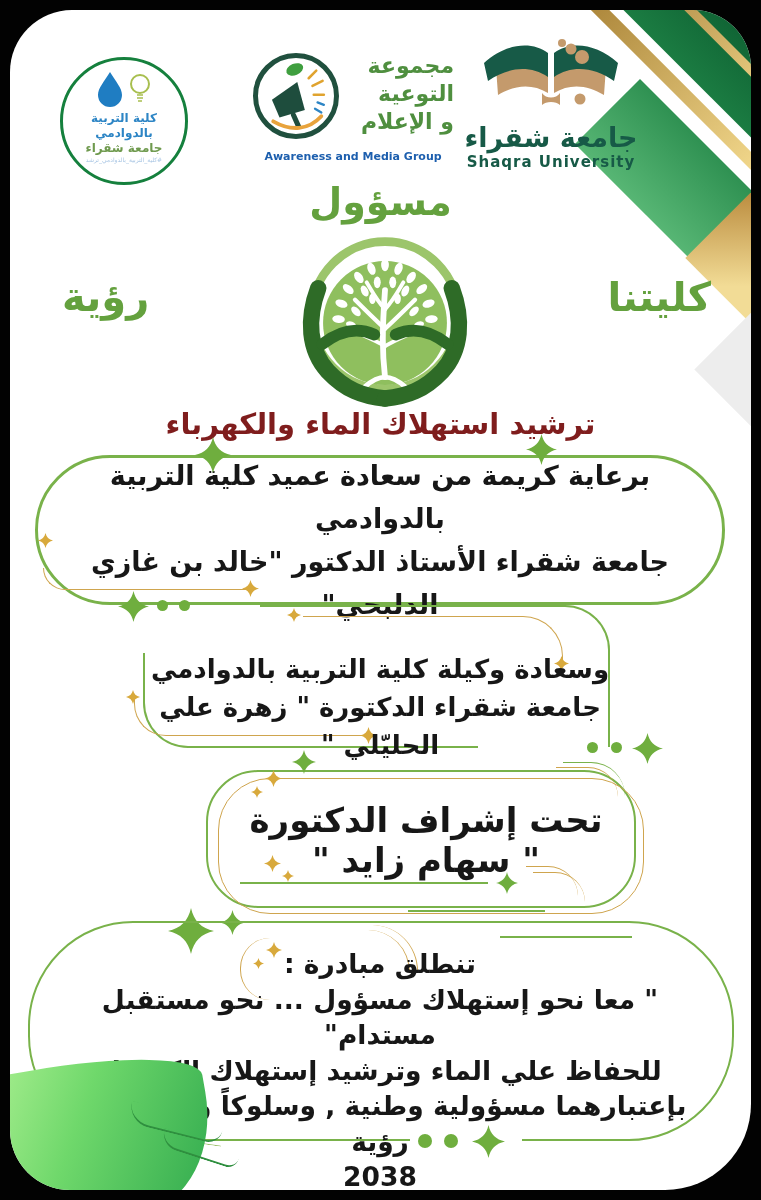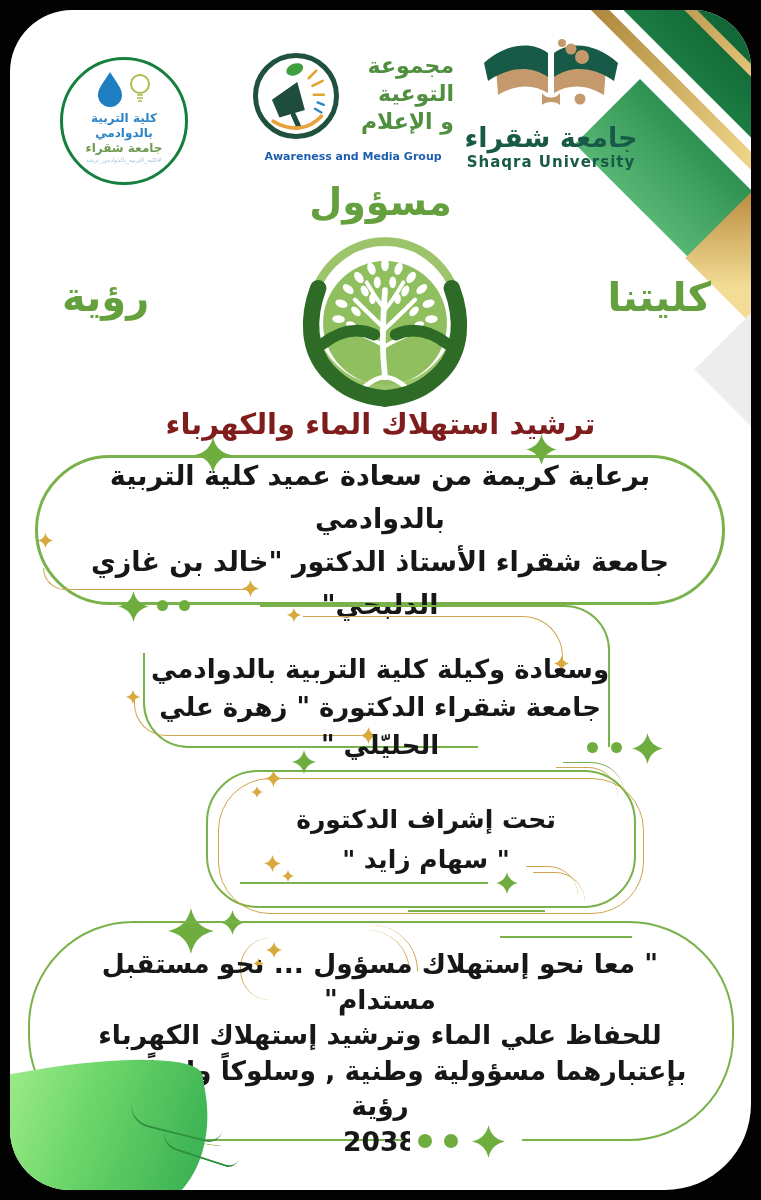--- a/index.html
+++ b/index.html
@@ -43,21 +43,21 @@
   .subtitle{position:absolute;left:0;top:397px;width:741px;text-align:center;color:#7f1d1d;
             font-weight:bold;font-size:29px;}
   
   .btext{position:absolute;text-align:center;color:#171717;font-weight:bold;}
   .box1{position:absolute;left:25px;top:445px;width:690px;height:150px;border:3px solid #79b24a;border-radius:75px;box-sizing:border-box;}
   .box1-text{left:45px;top:444px;width:650px;font-size:27px;line-height:43px;}
   .frame-line{position:absolute;box-sizing:border-box;}
   .box2-text{left:120px;top:640px;width:500px;font-size:26px;line-height:38px;}
   .box3-green{position:absolute;left:196px;top:760px;width:430px;height:138px;border:2px solid #79b24a;border-radius:52px;box-sizing:border-box;}
   .box3-gold{position:absolute;left:208px;top:768px;width:426px;height:136px;border:1.5px solid #cfa54e;border-radius:52px;box-sizing:border-box;}
-  .box3-text{left:210px;top:790px;width:412px;font-size:25px;line-height:40px;}
+  .box3-text{left:210px;top:790px;width:412px;font-size:34px;line-height:40px;}
   .box4{position:absolute;left:18px;top:911px;width:706px;height:220px;border:2px solid #79b24a;border-radius:105px;box-sizing:border-box;}
   .box4-text{left:40px;top:936px;width:660px;font-size:26.5px;line-height:35.5px;}
   .gapmask{position:absolute;left:400px;top:1121px;width:112px;height:20px;background:#fff;}
   
   .sp{position:absolute;} .sp svg{display:block;width:100%;height:100%;}
   .dotg{position:absolute;background:#6fae3e;border-radius:50%;}
   .leaf{position:absolute;left:-48px;top:1052px;width:250px;height:158px;transform:rotate(-10deg);
         background:linear-gradient(120deg,#b9f59a 0%,#6fd86b 45%,#2ea84d 100%);
         border-radius:8% 95% 45% 95% / 75% 30% 95% 28%;}
   .leaf-vein{position:absolute;border:none;}
@@ -314,20 +314,21 @@
         <svg viewBox="0 0 24 24">
           <path d="M12 0C13.4 6.6 17.4 10.6 24 12C17.4 13.4 13.4 17.4 12 24C10.6 17.4 6.6 13.4 0 12C6.6 10.6 10.6 6.6 12 0Z" fill="#d8a93c"></path>
         </svg>
       </span>
     <span class="sp" style="left:243px;top:948px;width:11px;height:11px">
         <svg viewBox="0 0 24 24">
           <path d="M12 0C13.4 6.6 17.4 10.6 24 12C17.4 13.4 13.4 17.4 12 24C10.6 17.4 6.6 13.4 0 12C6.6 10.6 10.6 6.6 12 0Z" fill="#d8a93c"></path>
         </svg>
       </span>
     <div class="btext box4-text" dir="rtl">
+      <div>تنطلق مبادرة :</div>
       <div>" معا نحو إستهلاك مسؤول ... نحو مستقبل مستدام"</div>
       <div>للحفاظ علي الماء وترشيد إستهلاك الكهرباء</div>
       <div>بإعتبارهما مسؤولية وطنية , وسلوكاً واعياً يدعم رؤية</div>
       <div>2038</div>
     </div>
     <div class="gapmask"></div>
     <span class="dotg" style="left:408px;top:1124px;width:14px;height:14px"></span>
     <span class="dotg" style="left:434px;top:1124px;width:14px;height:14px"></span>
     <span class="sp" style="left:462px;top:1115px;width:33px;height:33px">
         <svg viewBox="0 0 24 24">

